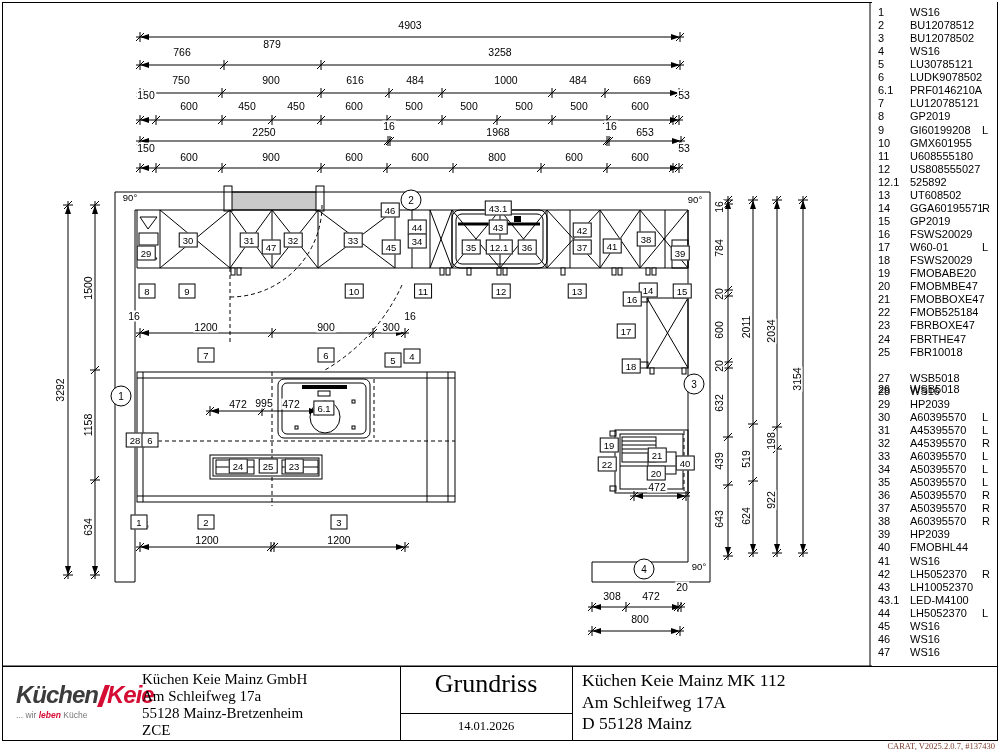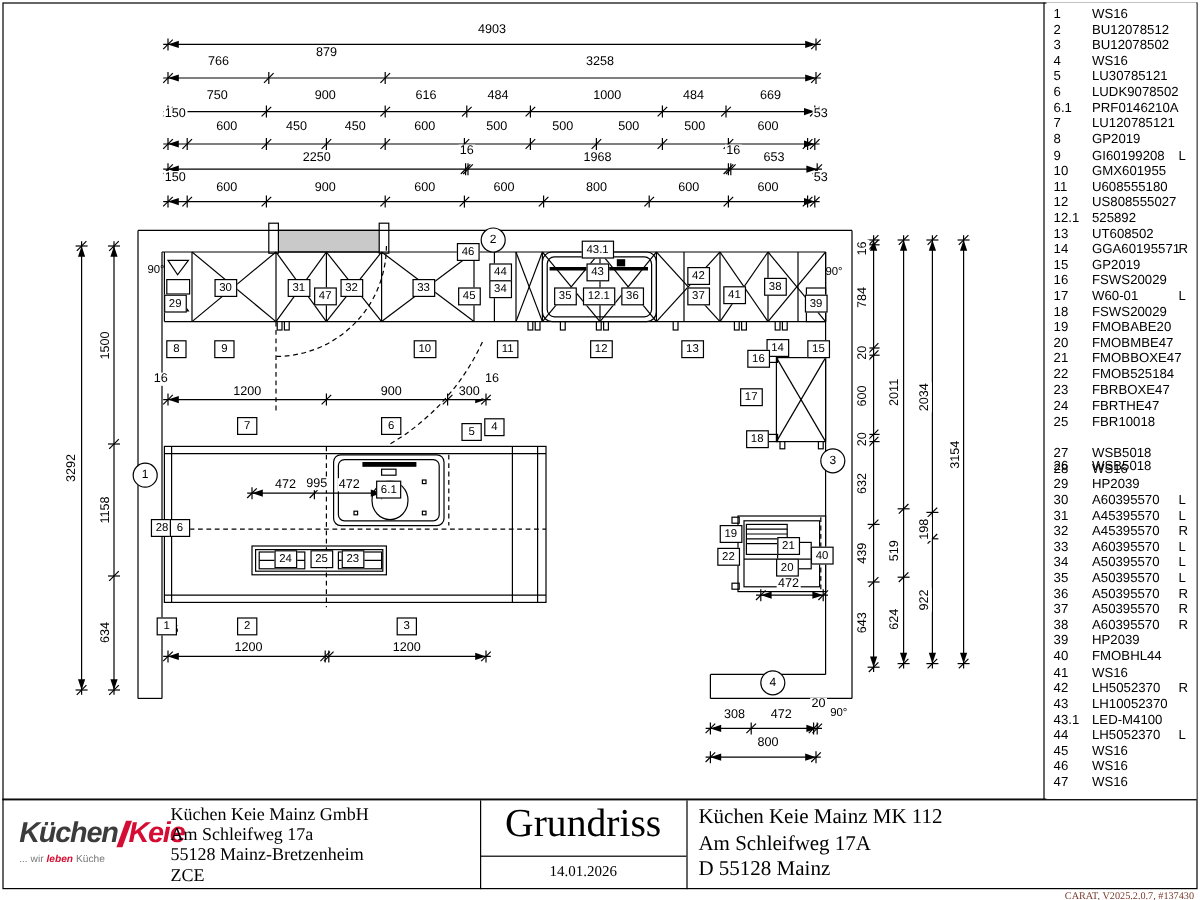--- a/index.html
+++ b/index.html
@@ -7,34 +7,34 @@
          font-family:"Liberation Sans",sans-serif;color:#000;}
   #plan-svg{position:absolute;left:0;top:0;z-index:1;}
   #label-layer{position:absolute;left:0;top:0;width:1000px;height:750px;z-index:2;pointer-events:none;}
   .plan-box-label{position:absolute;transform:translate(-50%,-50%);border:1px solid #000;background:#fff;
       font-size:9.5px;line-height:11px;padding:1px 3px;min-width:9px;text-align:center;white-space:nowrap;}
   .dim-label{position:absolute;transform:translate(-50%,-50%);background:#fff;font-size:10.5px;
       line-height:11px;padding:0 1px;white-space:nowrap;}
   .dim-label.rot{transform:translate(-50%,-50%) rotate(-90deg);}
   .circle-marker{position:absolute;transform:translate(-50%,-50%);width:19px;height:19px;border:1px solid #000;
       border-radius:50%;background:#fff;font-size:10px;display:flex;align-items:center;justify-content:center;}
-  .angle-label{position:absolute;transform:translate(-50%,-50%);font-size:9.5px;white-space:nowrap;margin-top:28px;}
+  .angle-label{position:absolute;transform:translate(-50%,-50%);font-size:9.5px;white-space:nowrap;}
   
   #parts-list{position:absolute;left:872px;top:2px;width:125px;height:664px;background:#fff;z-index:2;}
   .parts-row{position:absolute;left:0;width:100%;height:13px;font-size:11px;line-height:13px;}
   .parts-row .pno{position:absolute;left:6px;}
   .parts-row .pcode{position:absolute;left:38px;}
   .parts-row .pside{position:absolute;left:110px;}
   
   #title-block{position:absolute;left:2px;top:666px;width:995px;height:74px;border-top:1px solid #000;z-index:2;}
   .tb-divider{position:absolute;top:0;height:74px;border-left:1px solid #000;}
   .tb-mid-rule{position:absolute;left:398px;top:46px;width:172px;border-top:1px solid #000;}
   #company-block{position:absolute;left:140px;top:4px;font-family:"Liberation Serif",serif;font-size:15px;line-height:17px;}
   #drawing-title{position:absolute;left:398px;top:2px;width:172px;text-align:center;
-      font-family:"Liberation Serif",serif;font-size:33px;}
+      font-family:"Liberation Serif",serif;font-size:26px;}
   #drawing-date{position:absolute;left:398px;top:52px;width:172px;text-align:center;
       font-family:"Liberation Serif",serif;font-size:12.5px;}
   #project-block{position:absolute;left:580px;top:3px;font-family:"Liberation Serif",serif;font-size:17.5px;line-height:21.5px;}
   #footer-note{position:absolute;right:5px;top:741px;font-family:"Liberation Serif",serif;font-size:8.5px;
       color:var(--footer-col,#7a3b2b);z-index:2;}
   
   #logo{position:absolute;left:14px;top:14px;width:120px;}
   .logo-main{font-size:24px;font-weight:bold;font-style:italic;letter-spacing:-1px;white-space:nowrap;}
   .logo-kuechen{color:#3c3c3c;}
   .logo-slash{display:inline-block;width:5px;height:22px;background:var(--accent,#d50c33);

